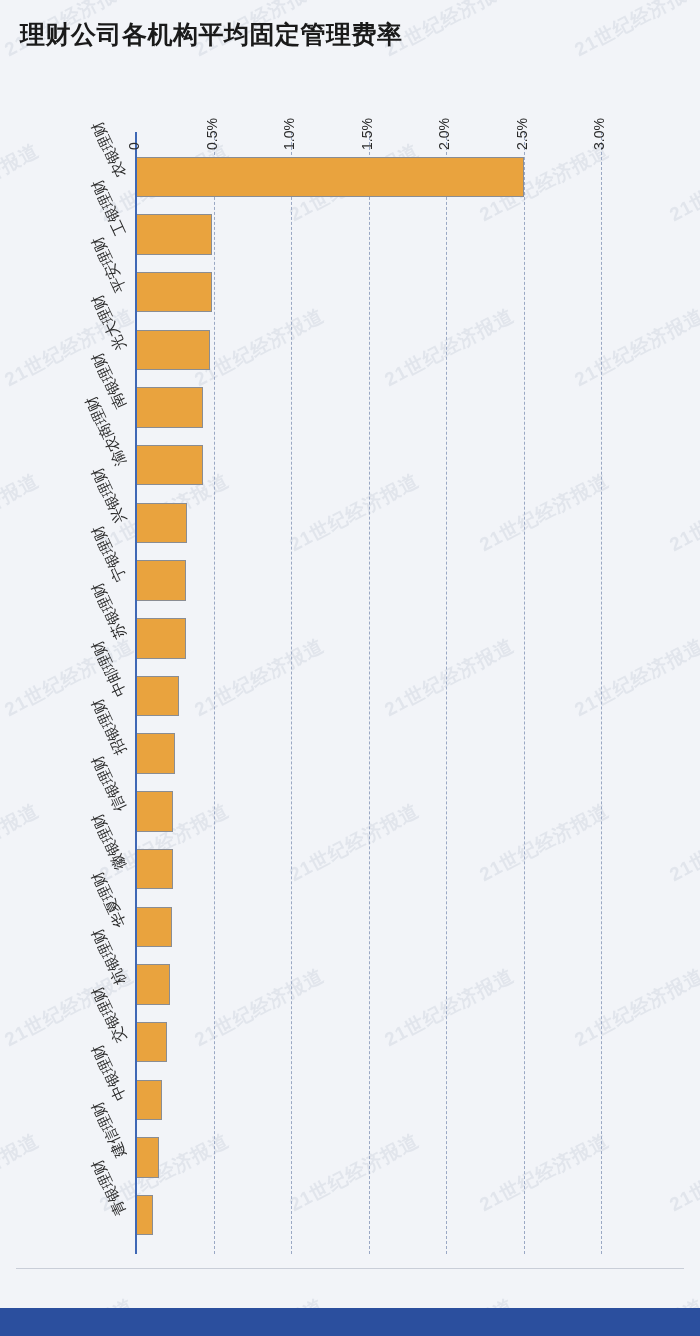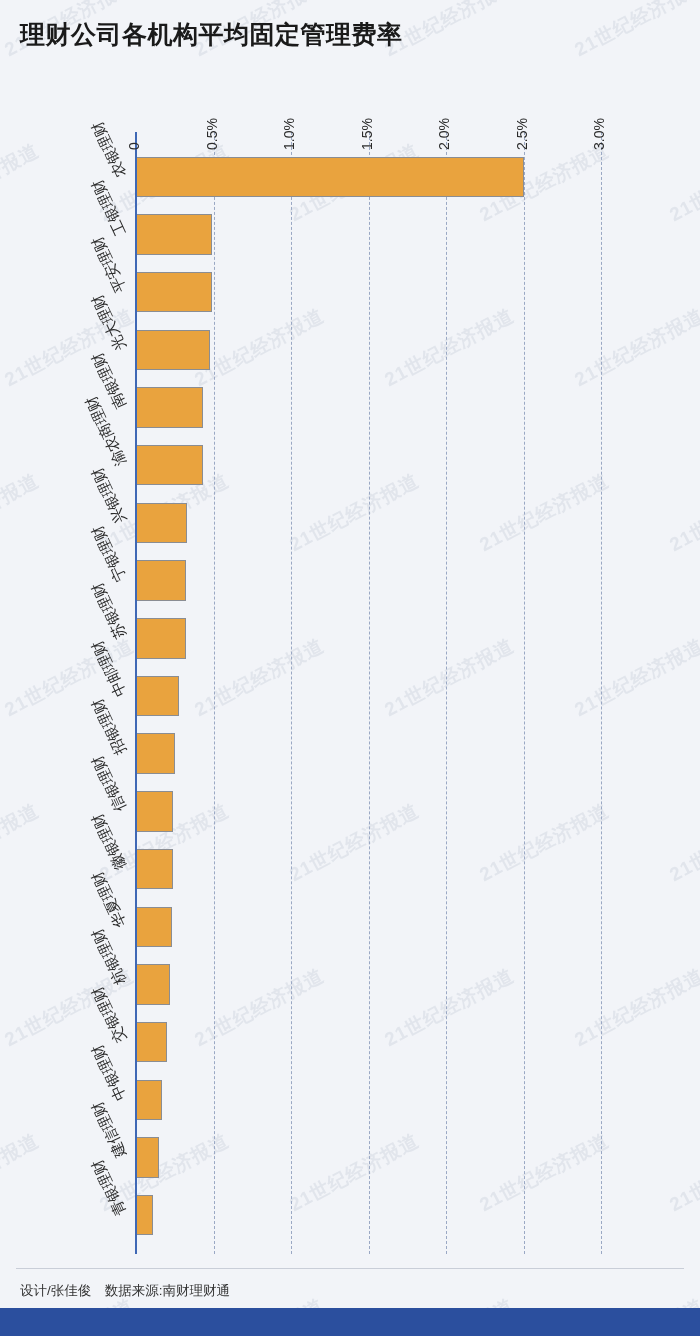--- a/index.html
+++ b/index.html
@@ -240,15 +240,14 @@
       </div>
       <div class="bar-row" style="top: 989.284px; height: 40.3789px; width: 23.25px;">
         <div class="bar" style="background: rgb(233, 163, 62); border-top-color: rgb(138, 141, 147); border-bottom-color: rgb(138, 141, 147); border-right-color: rgb(138, 141, 147);"></div>
       </div>
       <div class="bar-row" style="top: 1046.97px; height: 40.3789px; width: 17.05px;">
         <div class="bar" style="background: rgb(233, 163, 62); border-top-color: rgb(138, 141, 147); border-bottom-color: rgb(138, 141, 147); border-right-color: rgb(138, 141, 147);"></div>
       </div>
     </div>
 
   <div class="footer-rule" style="background: rgb(201, 206, 216);"></div>
-  <div class="footer-text">设计/张佳俊　数据来源:南财理财通</div>
   <div class="footer-bar" style="background: rgb(43, 79, 158);"></div>
 </div>
 
 </body></html>

